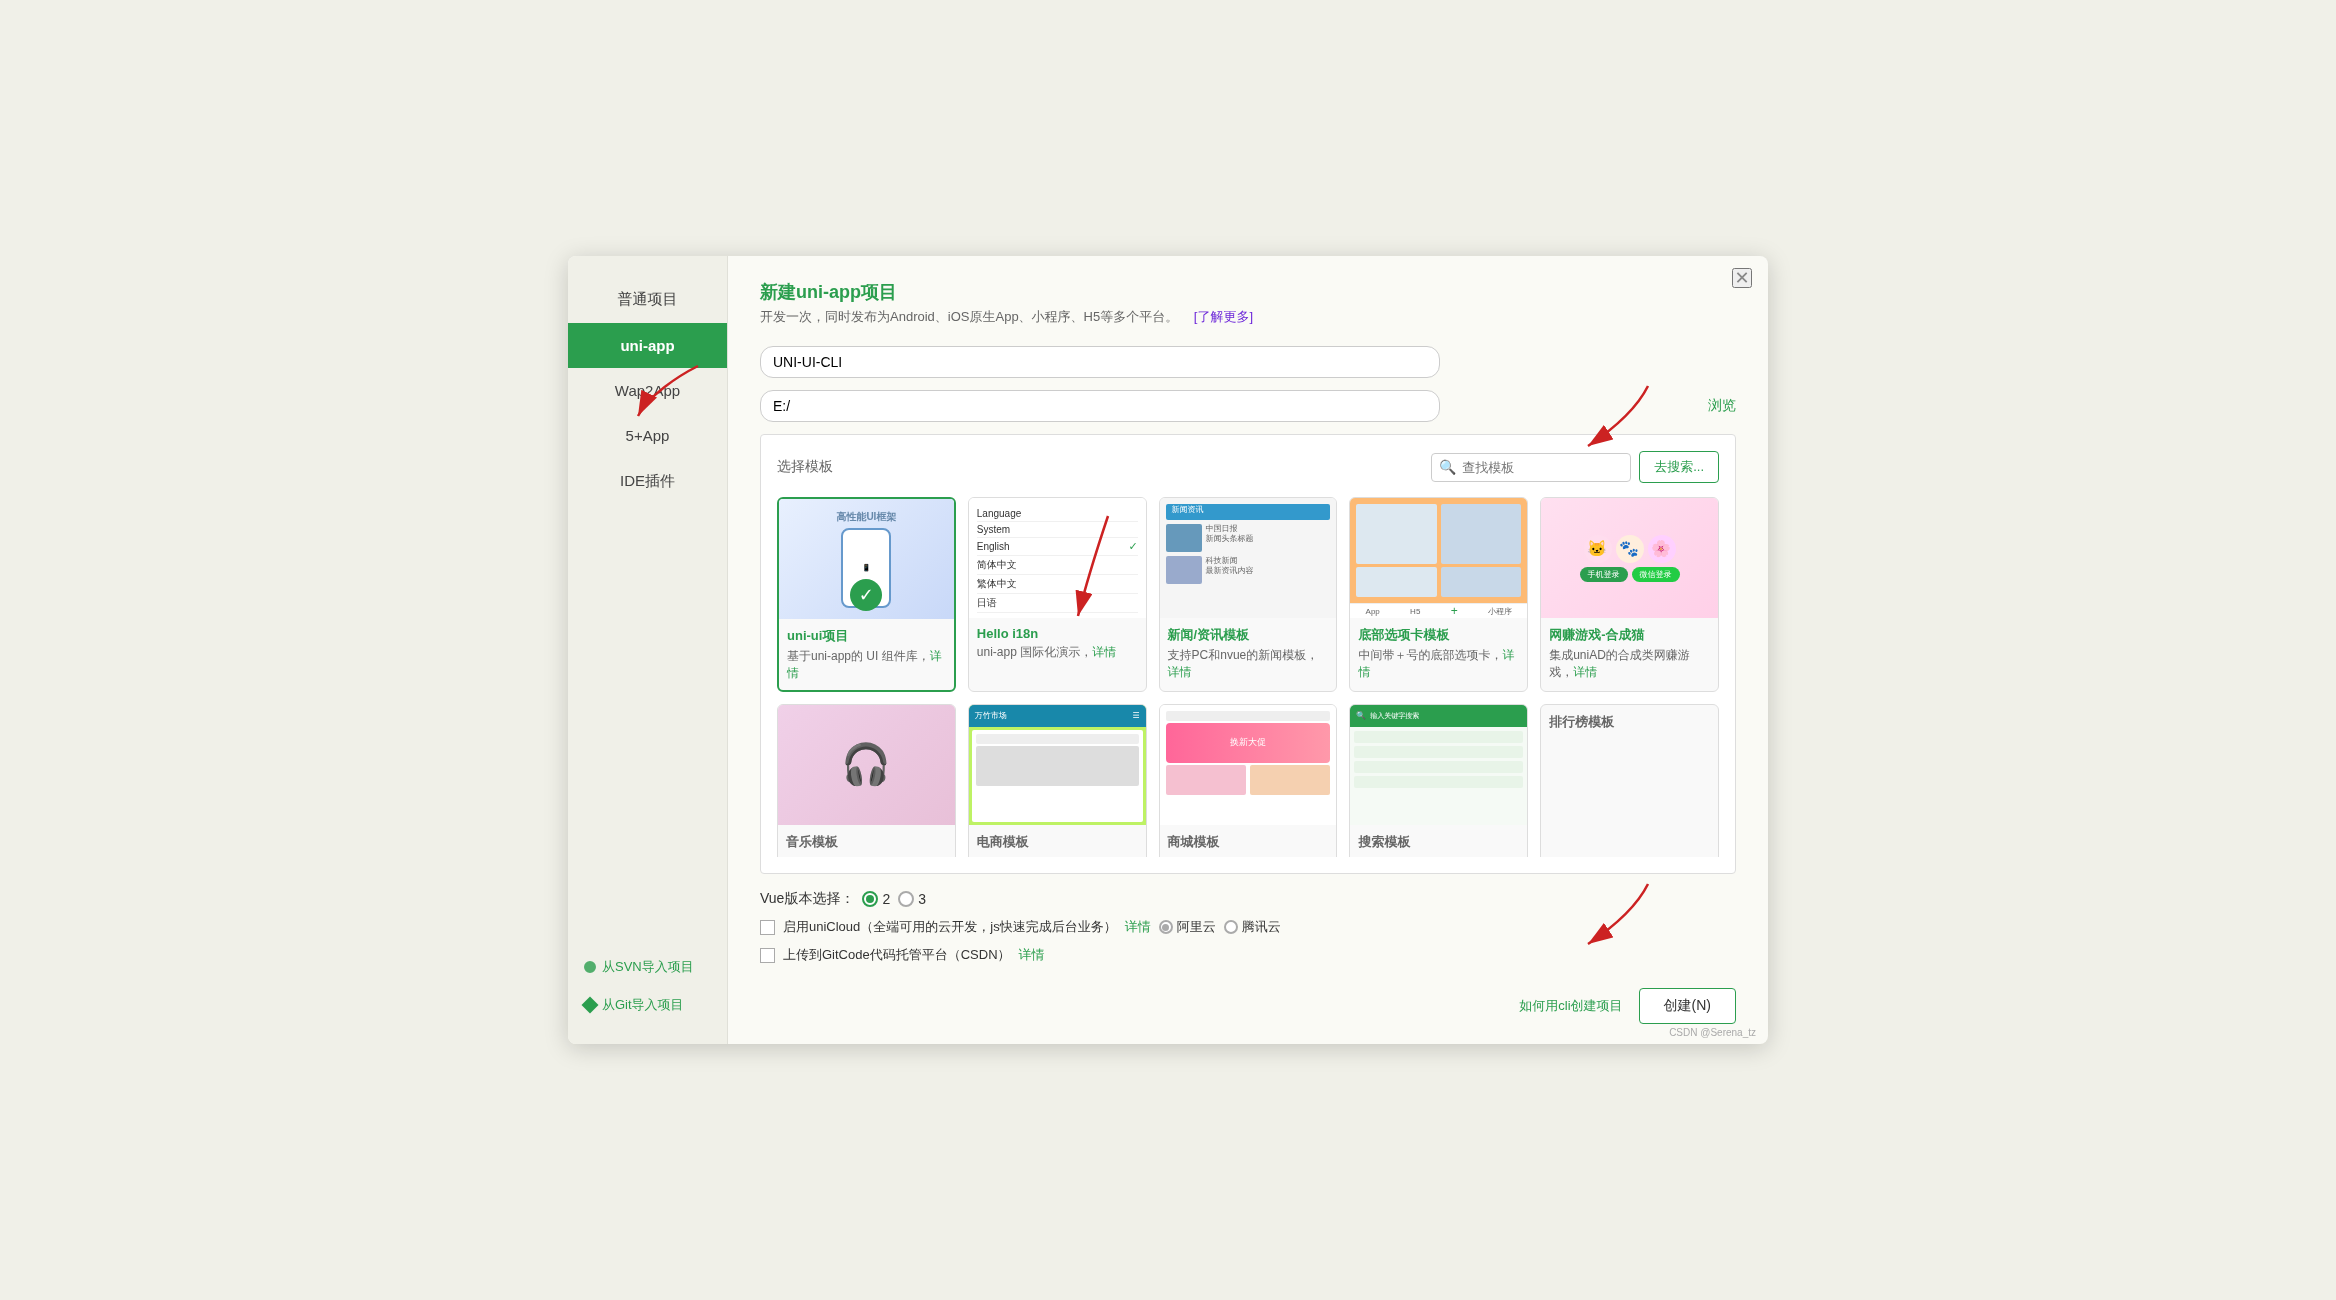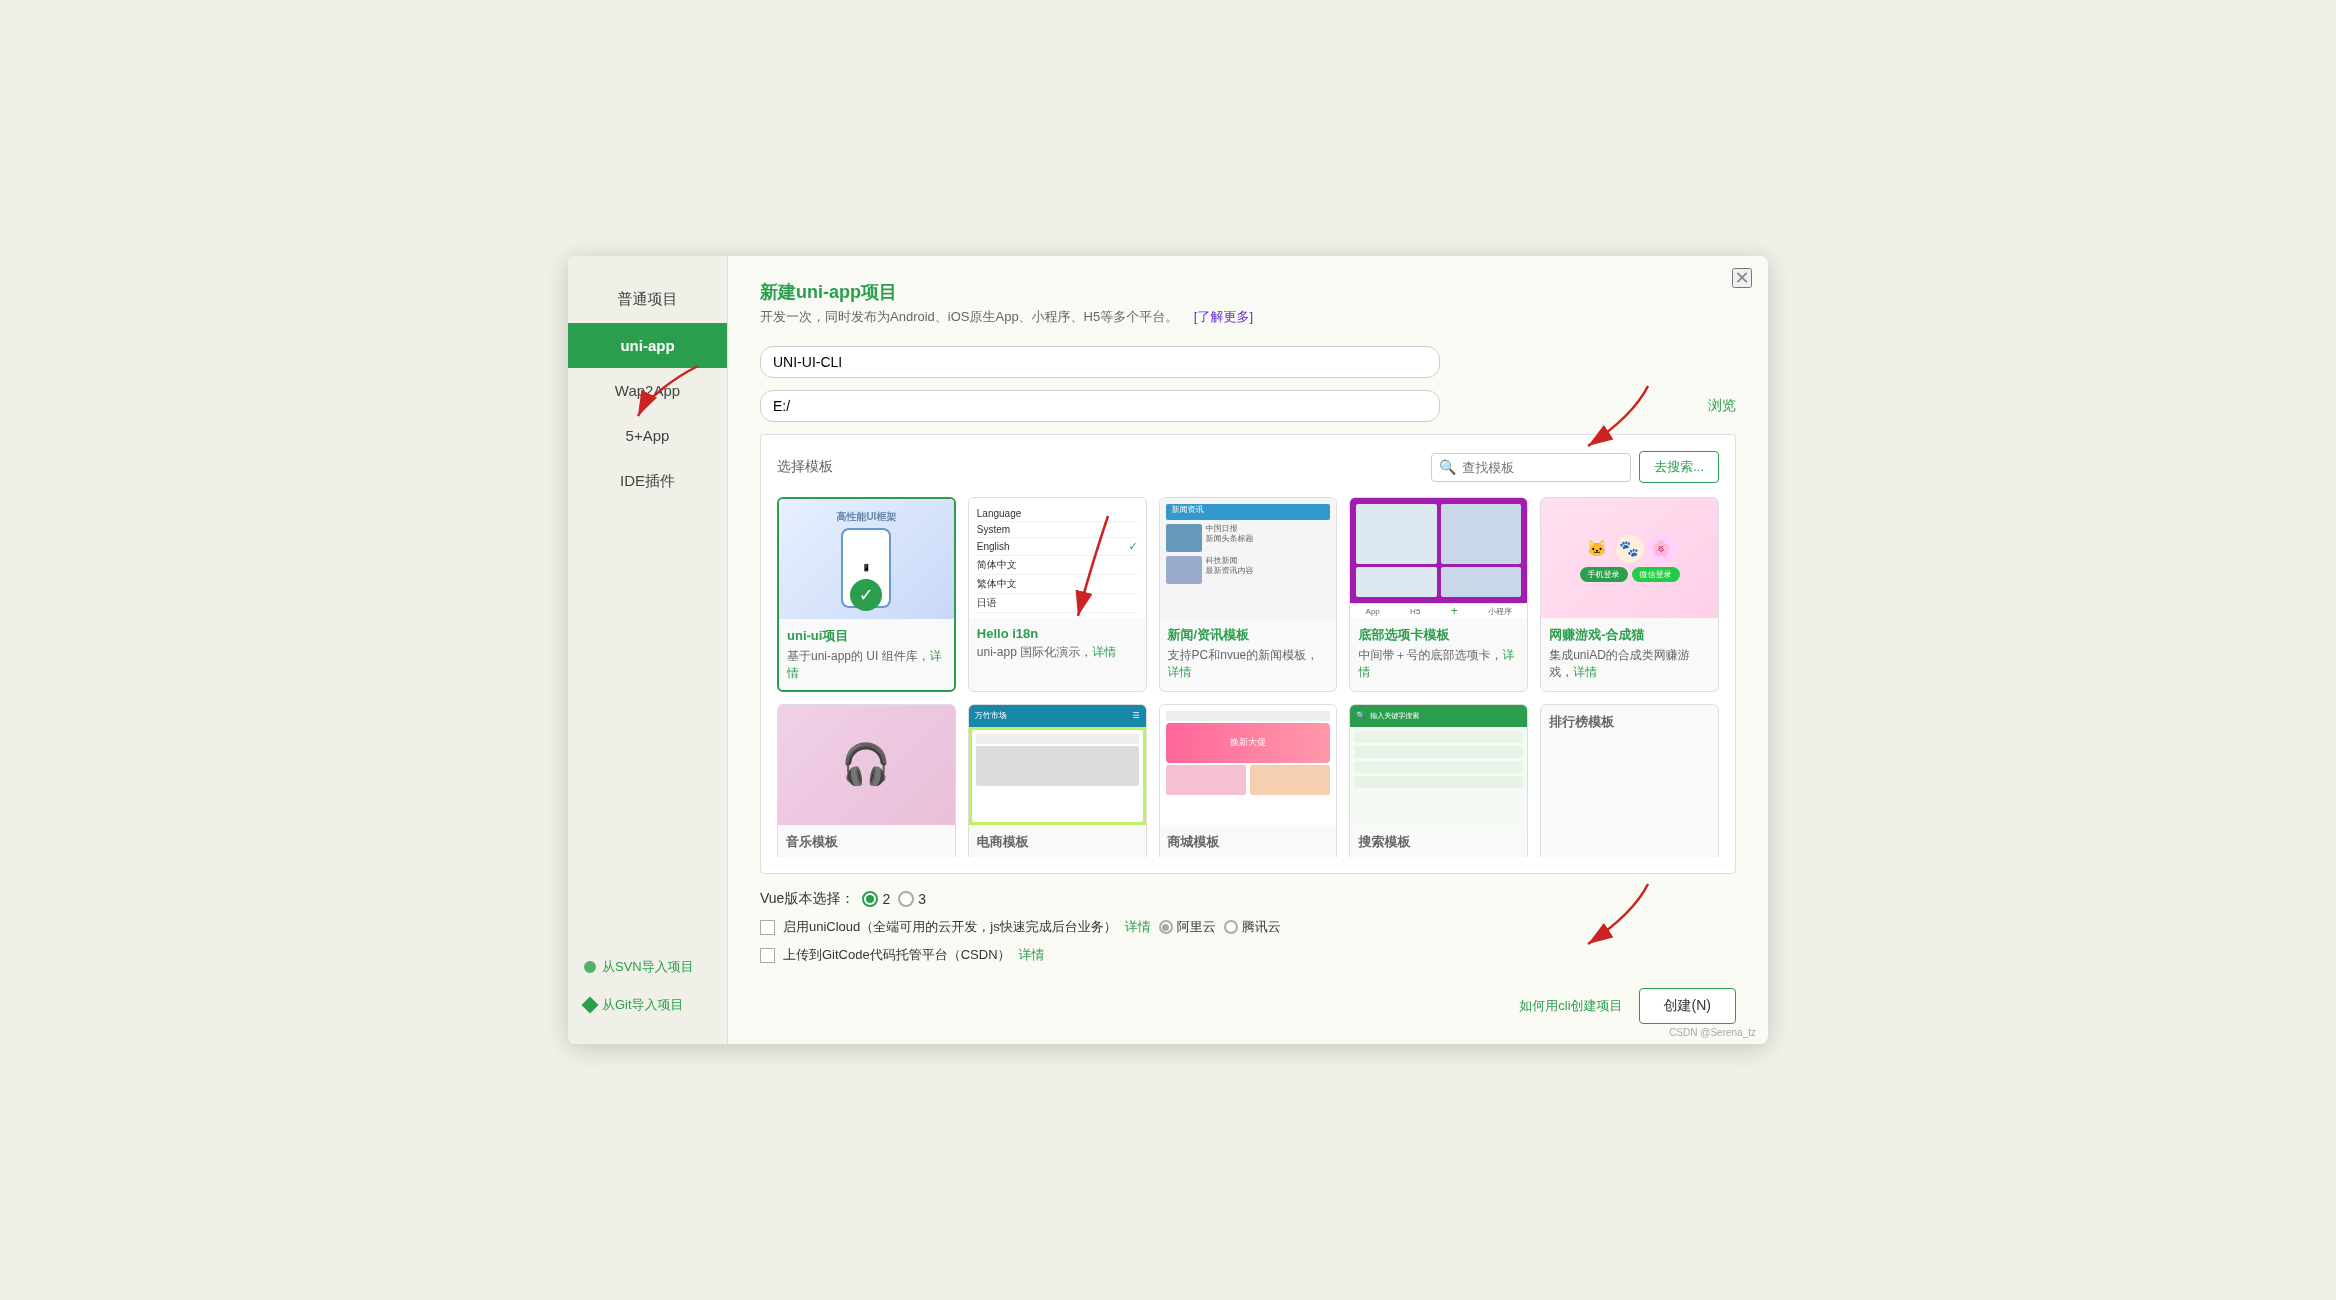--- a/index.html
+++ b/index.html
@@ -301,21 +301,21 @@
       background: #ccc; border-radius: 2px;
       flex-shrink: 0;
     }
     .news-thumb-text {
       font-size: 8px; color: #666;
       line-height: 1.3;
     }
 
     
     .btabs-thumb {
-      background: #a21caf;
+      background: #fdba74;
       width: 100%; height: 100%;
       display: flex; flex-direction: column;
     }
     .btabs-main { flex: 1; display: flex; gap: 4px; padding: 6px; }
     .btabs-bar {
       height: 28px;
       background: #fff;
       border-top: 1px solid #eee;
       display: flex; align-items: center; justify-content: space-around;
       font-size: 8px; color: #666;

